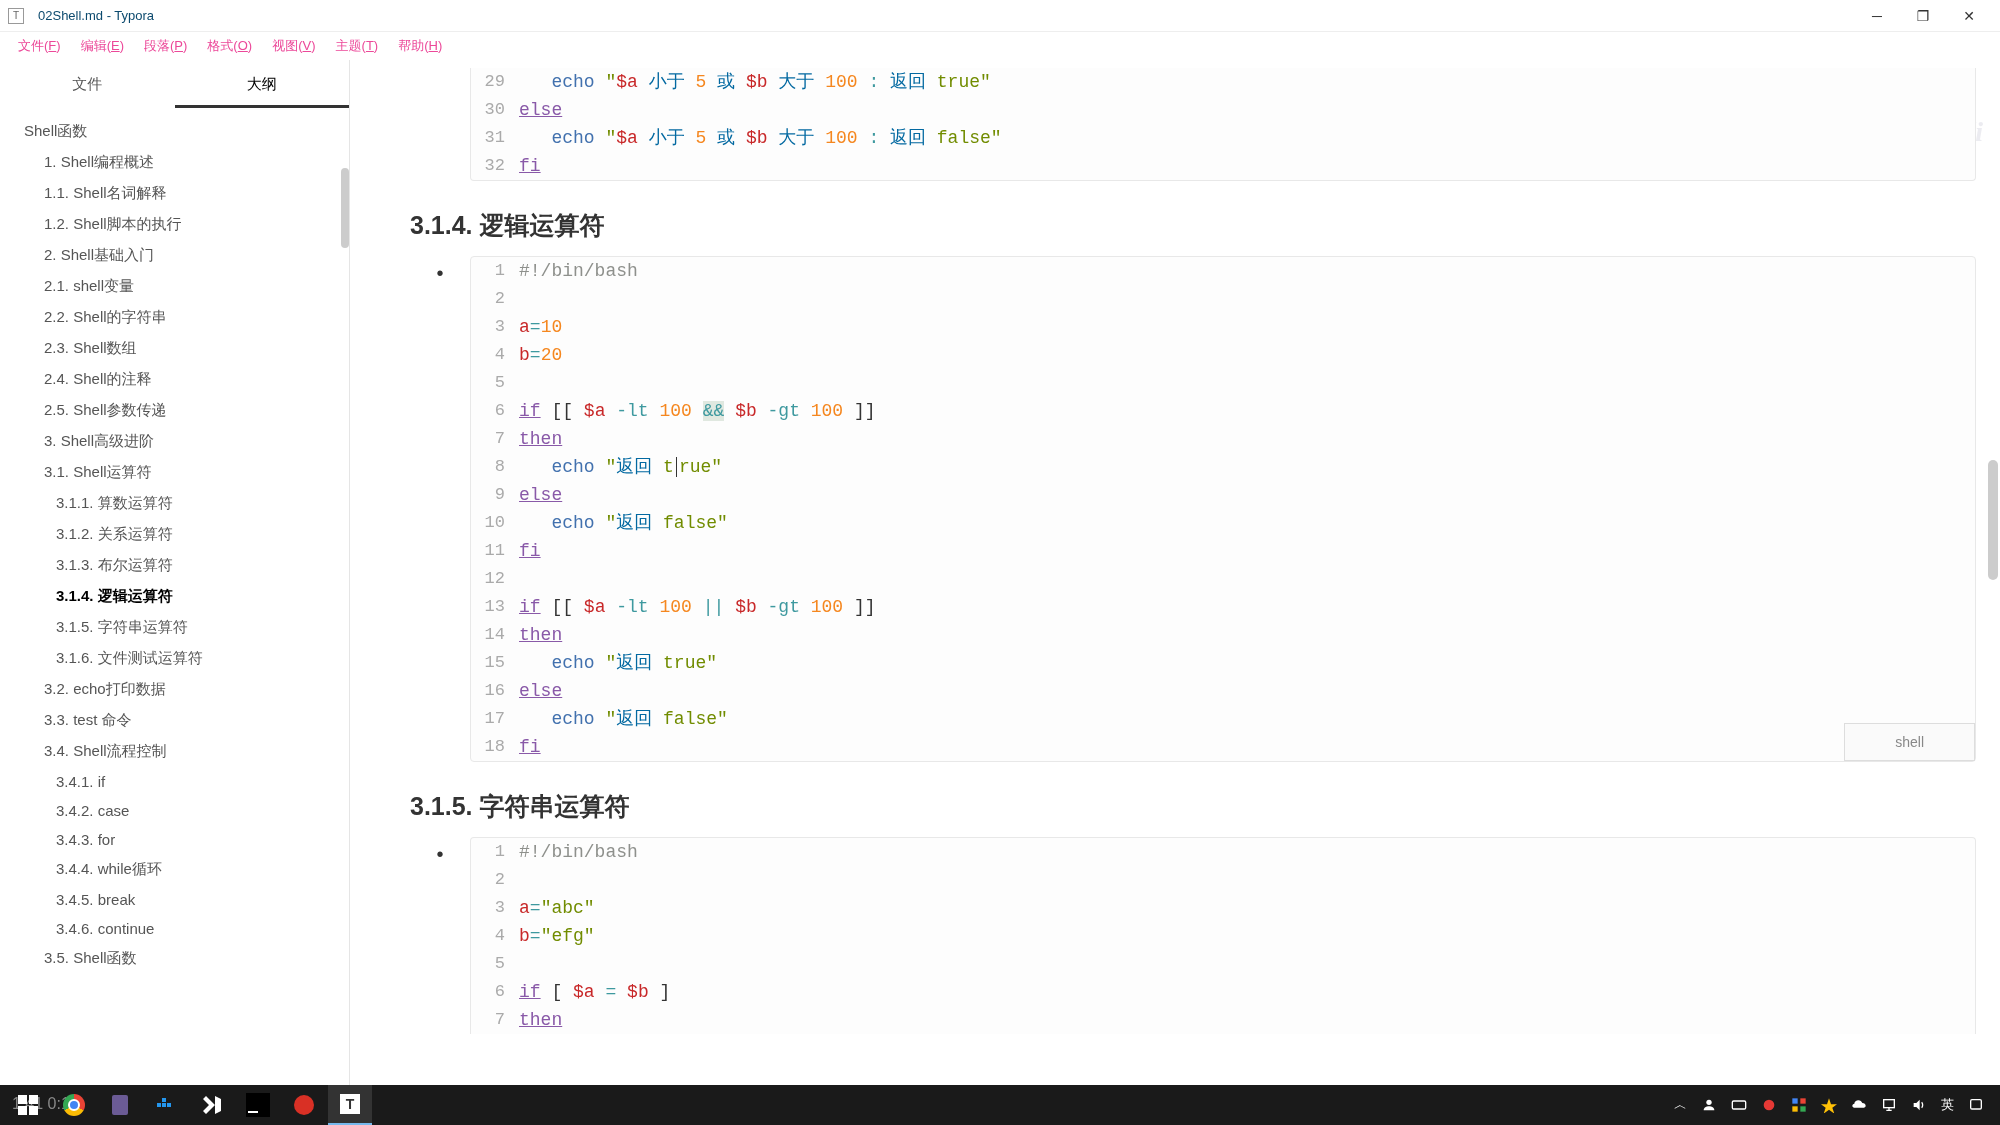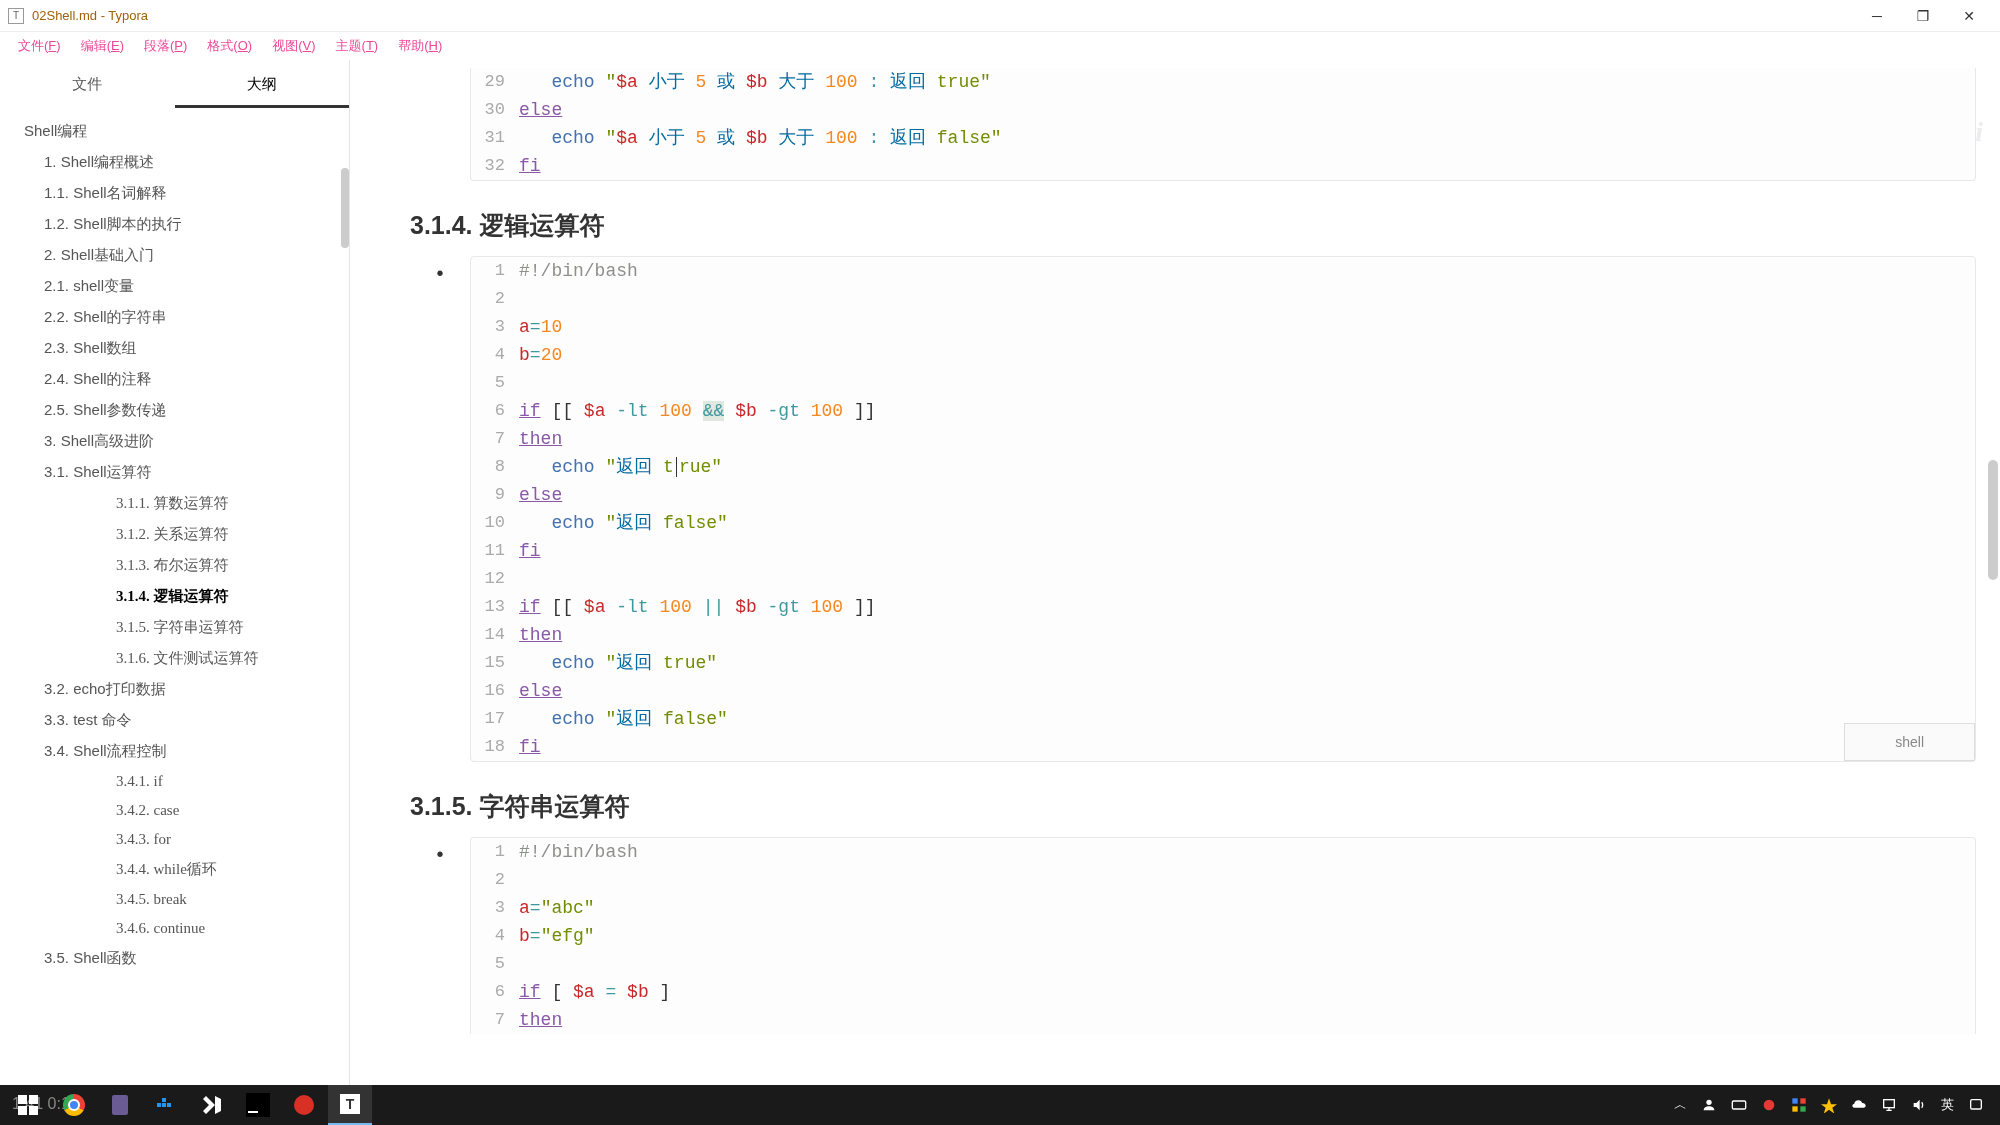--- a/index.html
+++ b/index.html
@@ -1,41 +1,41 @@
 <!DOCTYPE html>
 <html><head>
 <meta charset="utf-8">
 <style>
 * { margin: 0; padding: 0; box-sizing: border-box; }
 body { font-family: "Segoe UI", "Microsoft YaHei", sans-serif; background: #fff; overflow: hidden; width: 2000px; height: 1125px; }
 
 .titlebar { height: 32px; background: #fff; display: flex; align-items: center; padding: 0 8px; border-bottom: 1px solid #eee; }
 .titlebar .icon-t { width: 16px; height: 16px; background: #fff; border: 1px solid #999; display: flex; align-items: center; justify-content: center; font-size: 10px; color: #666; margin-right: 8px; }
-.titlebar .title { font-size: 13px; color: #a16207; flex: 1; }
+.titlebar .title { font-size: 13px; color: #0c4a6e; flex: 1; margin-left: 6px; }
 .titlebar .win-controls { display: flex; gap: 0; margin-left: auto; }
 .titlebar .win-btn { width: 46px; height: 32px; display: flex; align-items: center; justify-content: center; font-size: 14px; color: #333; cursor: pointer; }
 
 .menubar { height: 28px; background: #fff; display: flex; align-items: center; padding: 0 8px; gap: 0; font-size: 13px; }
 .menubar .menu-item { padding: 12px 10px; cursor: pointer; color: #ec4899; }
 .menubar .menu-item u { text-decoration: underline; }
 
 .main-container { display: flex; height: calc(100% - 32px - 28px - 40px); }
 
 .sidebar { width: 350px; border-right: 1px solid #e5e5e5; display: flex; flex-direction: column; position: relative; background: #fff; }
 .sidebar-tabs { display: flex; height: 48px; }
 .sidebar-tab { flex: 1; text-align: center; line-height: 48px; font-size: 15px; color: #555; cursor: pointer; }
 .sidebar-tab.active { color: #000; font-weight: 500; border-bottom: 3px solid #333; }
 
 .outline { flex: 1; overflow-y: auto; padding: 8px 0; font-size: 15px; color: #555; position: relative; }
 .outline-scrollbar { position: absolute; right: 0; top: 60px; width: 8px; height: 80px; background: #ccc; border-radius: 4px; }
 .outline-item { padding: 6px 14px 6px 24px; cursor: pointer; white-space: nowrap; }
 .outline-item.level-0 { padding-left: 24px; }
 .outline-item.level-1 { padding-left: 44px; }
 .outline-item.level-2 { padding-left: 44px; }
-.outline-item.level-3 { padding-left: 116px; font-family: Liberation Serif, serif; }
+.outline-item.level-3 { padding-left: 56px; }
 .outline-item.active { font-weight: 700; color: #000; }
 
 .content { flex: 1; overflow-y: auto; padding: 0 24px 0 60px; position: relative; background: #fff; }
 .content-scroll { position: absolute; right: 2px; top: 400px; width: 10px; height: 120px; background: #ccc; border-radius: 5px; }
 
 .code-block-wrap { display: flex; margin: 14px 0 14px 0; }
 .code-bullet { width: 60px; text-align: center; padding-top: 6px; color: #333; font-size: 20px; }
 .code-block { flex: 1; border: 1px solid #e8e8e8; border-radius: 4px; background: #fdfdfd; font-family: Consolas, "Courier New", monospace; font-size: 18px; line-height: 28px; position: relative; }
 .code-table { width: 100%; border-collapse: collapse; }
 .code-table td.ln { width: 48px; text-align: right; padding-right: 14px; color: #aaa; user-select: none; font-size: 17px; vertical-align: top; }
@@ -101,21 +101,21 @@
 
 <div class="main-container">
 
   <div class="sidebar">
     <div class="sidebar-tabs">
       <div class="sidebar-tab">文件</div>
       <div class="sidebar-tab active">大纲</div>
     </div>
     <div class="outline" id="outline-tree">
       <div class="outline-scrollbar"></div>
-    <div class="outline-item level-0">Shell编程</div>
+    <div class="outline-item level-0">Shell函数</div>
         <div class="outline-item level-1">1. Shell编程概述</div>
         <div class="outline-item level-2">1.1. Shell名词解释</div>
         <div class="outline-item level-2">1.2. Shell脚本的执行</div>
         <div class="outline-item level-1">2. Shell基础入门</div>
         <div class="outline-item level-2">2.1. shell变量</div>
         <div class="outline-item level-2">2.2. Shell的字符串</div>
         <div class="outline-item level-2">2.3. Shell数组</div>
         <div class="outline-item level-2">2.4. Shell的注释</div>
         <div class="outline-item level-2">2.5. Shell参数传递</div>
         <div class="outline-item level-1">3. Shell高级进阶</div>

